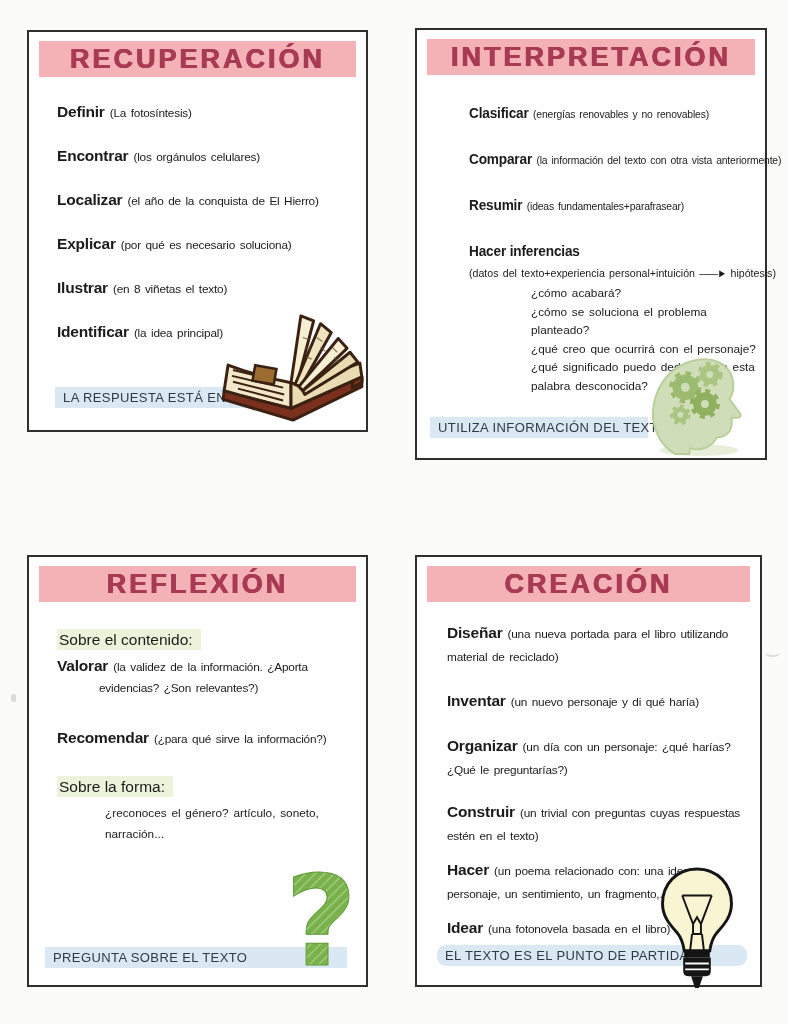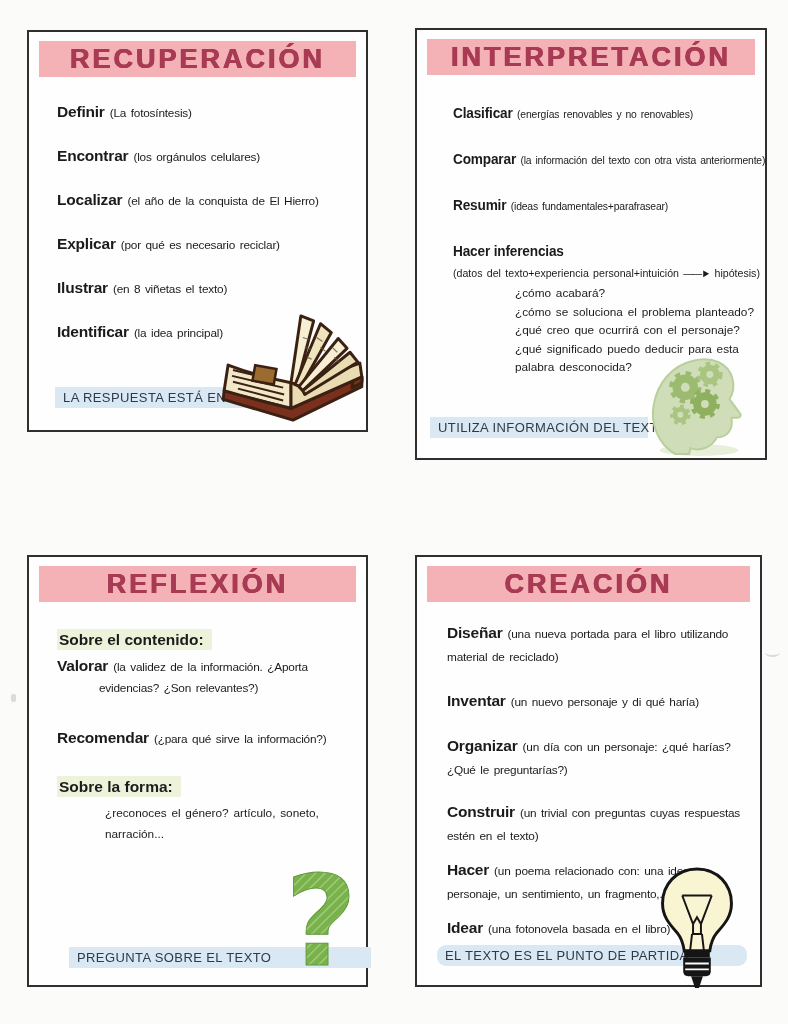--- a/index.html
+++ b/index.html
@@ -27,28 +27,28 @@
     display:flex;align-items:center;justify-content:center;
   }
   .band-title{
     margin:0;font-size:27px;font-weight:bold;letter-spacing:3px;
     color:var(--band-text,#a93a54);
     text-shadow:0.6px 0 currentColor,-0.6px 0 currentColor;
     white-space:nowrap;
   }
 
   .body{padding:0 10px 0 28px;position:relative;z-index:2;}
-  .c1 .body{padding-left:36px;padding-right:8px;}
+  .c1 .body{padding-left:52px;padding-right:8px;}
   .c3 .body{padding-left:30px;padding-right:8px;}
 
   p{margin:0;}
   .item{font-size:15.5px;line-height:20px;letter-spacing:-0.2px;}
   .verb{font-weight:bold;}
   .detail{font-size:11.8px;margin-left:5px;word-spacing:1.5px;}
-  .heading{font-size:15.5px;font-weight:bold;line-height:20px;}
+  .heading{font-size:15.5px;font-weight:normal;line-height:20px;}
   .hl{background:var(--heading-highlight-bg,#edf3da);padding:2px 8px 2px 2px;}
   .question{font-size:11.8px;line-height:18.5px;word-spacing:1.5px;}
   .note{font-size:11.8px;line-height:18px;word-spacing:1.5px;}
   .arrow{font-size:11px;letter-spacing:-1px;}
 
   
   .c0 .item{margin-top:23px;}           .c0 .item:first-child{margin-top:25px;}
   .c1 .item{margin-top:25px;white-space:nowrap;transform:scaleX(0.88);transform-origin:left center;}
   .c1 .item:first-child{margin-top:28px;}
   .c1 .note{margin-top:3px;white-space:nowrap;transform:scaleX(0.9);transform-origin:left center;}
@@ -67,21 +67,21 @@
 
   .footer-bar{
     position:absolute;z-index:2;
     background:var(--footer-bar-bg,#d9e8f3);
     padding:3px 8px;box-sizing:border-box;
     font-size:13px;letter-spacing:0.4px;white-space:nowrap;
     color:var(--footer-text,#2e3b46);
   }
   .c0 .footer-bar{left:26px;bottom:22px;width:212px;}
   .c1 .footer-bar{left:13px;bottom:20px;width:218px;}
-  .c2 .footer-bar{left:40px;bottom:17px;width:302px;}
+  .c2 .footer-bar{left:16px;bottom:17px;width:302px;}
   .c3 .footer-bar{left:20px;bottom:19px;width:310px;border-radius:9px;}
 
   .icon{position:absolute;z-index:3;}
   .c0 .icon{right:0;bottom:4px;width:148px;height:118px;}
   .c1 .icon{right:4px;bottom:0;width:120px;height:110px;}
   .c2 .icon{right:2px;bottom:2px;width:86px;height:112px;}
   .c3 .icon{right:12px;bottom:-8px;width:102px;height:130px;}
   .icon svg{display:block;width:100%;height:100%;}
 
   
@@ -92,21 +92,21 @@
 <body>
 
 <section class="card c0 pos0">
   <div class="band">
     <h2 class="band-title">RECUPERACIÓN</h2>
   </div>
   <div class="body">
       <p class="item"><span class="verb">Definir</span><span class="detail">(La fotosíntesis)</span></p>
       <p class="item"><span class="verb">Encontrar</span><span class="detail">(los orgánulos celulares)</span></p>
       <p class="item"><span class="verb">Localizar</span><span class="detail">(el año de la conquista de El Hierro)</span></p>
-      <p class="item"><span class="verb">Explicar</span><span class="detail">(por qué es necesario reciclar)</span></p>
+      <p class="item"><span class="verb">Explicar</span><span class="detail">(por qué es necesario soluciona)</span></p>
       <p class="item"><span class="verb">Ilustrar</span><span class="detail">(en 8 viñetas el texto)</span></p>
       <p class="item"><span class="verb">Identificar</span><span class="detail">(la idea principal)</span></p>
     </div>
   <div class="footer-bar">
     <span>LA RESPUESTA ESTÁ EN EL TEXTO</span>
   </div>
   <div class="icon">
     <svg viewBox="0 0 150 120" aria-hidden="true">
       <g stroke="#3a2112" stroke-width="3" stroke-linejoin="round">
         <path d="M6 84 L74 102 L146 70 L146 80 L76 114 L5 93 Z" fill="#7b2f1d"></path>

